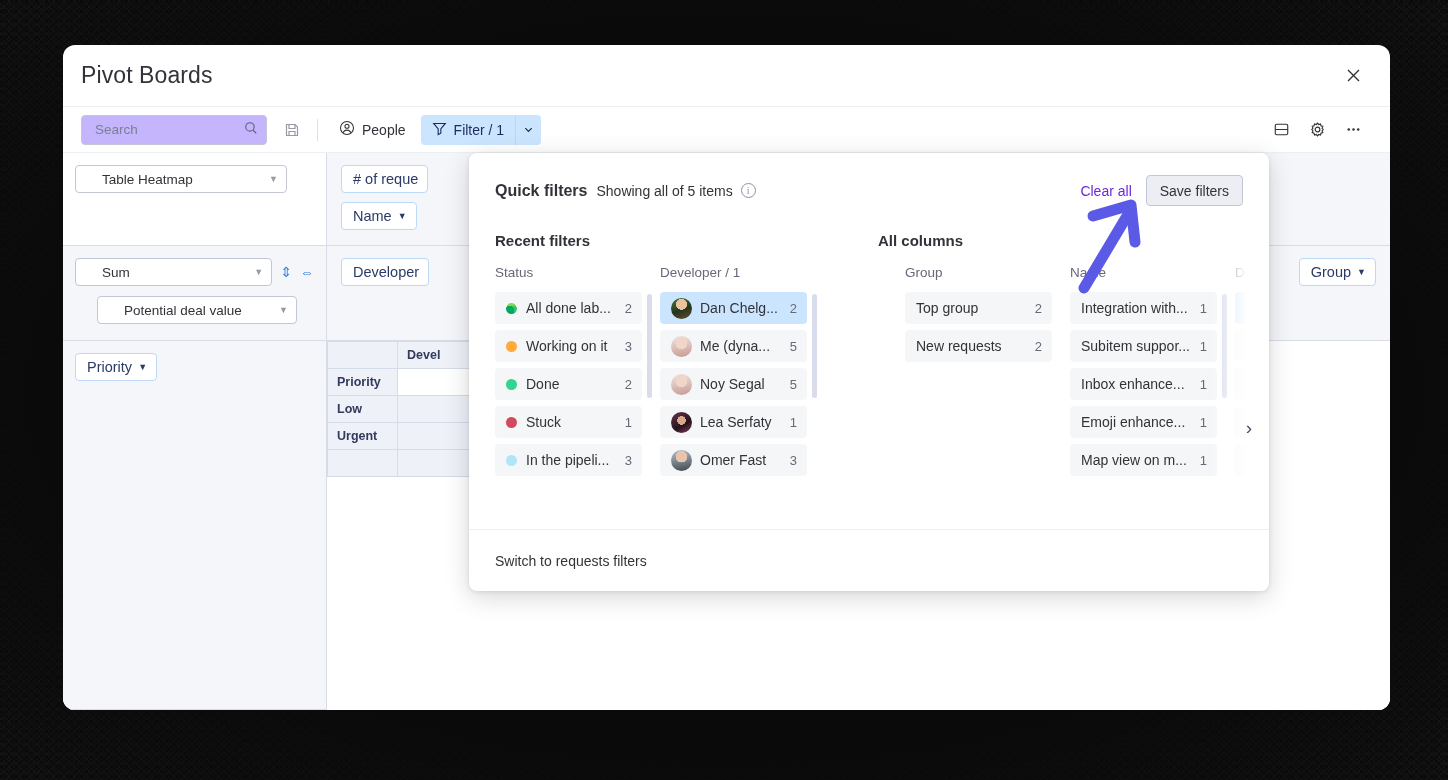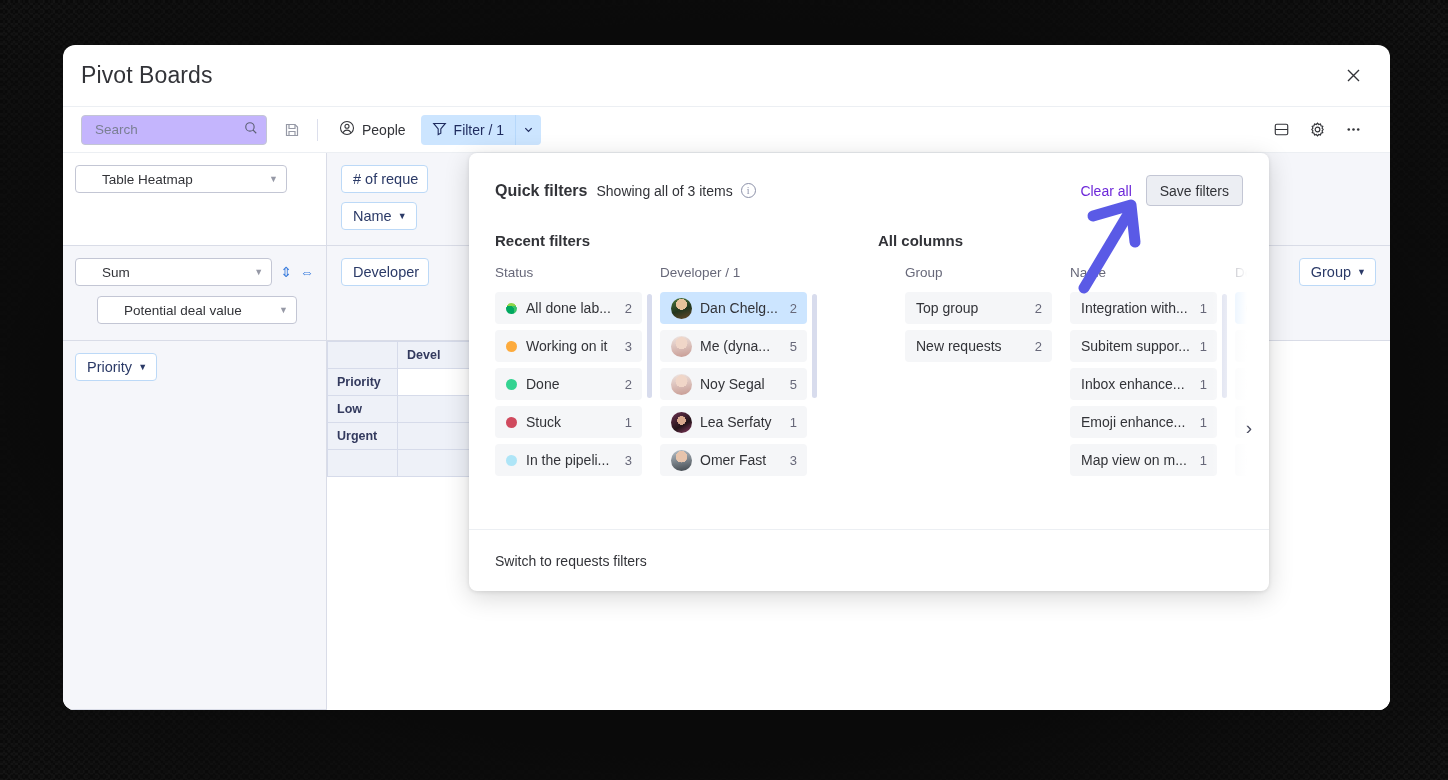--- a/index.html
+++ b/index.html
@@ -486,21 +486,21 @@
           </table>
       </div>
     </div>
   </div>
 
 </div>
 
 <div id="qf">
   <div class="qf-head">
     <span class="qf-title">Quick filters</span>
-    <span class="qf-sub">Showing all of 3 items</span>
+    <span class="qf-sub">Showing all of 5 items</span>
     <span class="info-ico">i</span>
     <div class="qf-actions">
       <span class="clear-all">Clear all</span>
       <span class="save-filters">Save filters</span>
     </div>
   </div>
 
   <div class="qf-cols-wrap">
     <div class="sec-labels">
       <span class="a">Recent filters</span>

